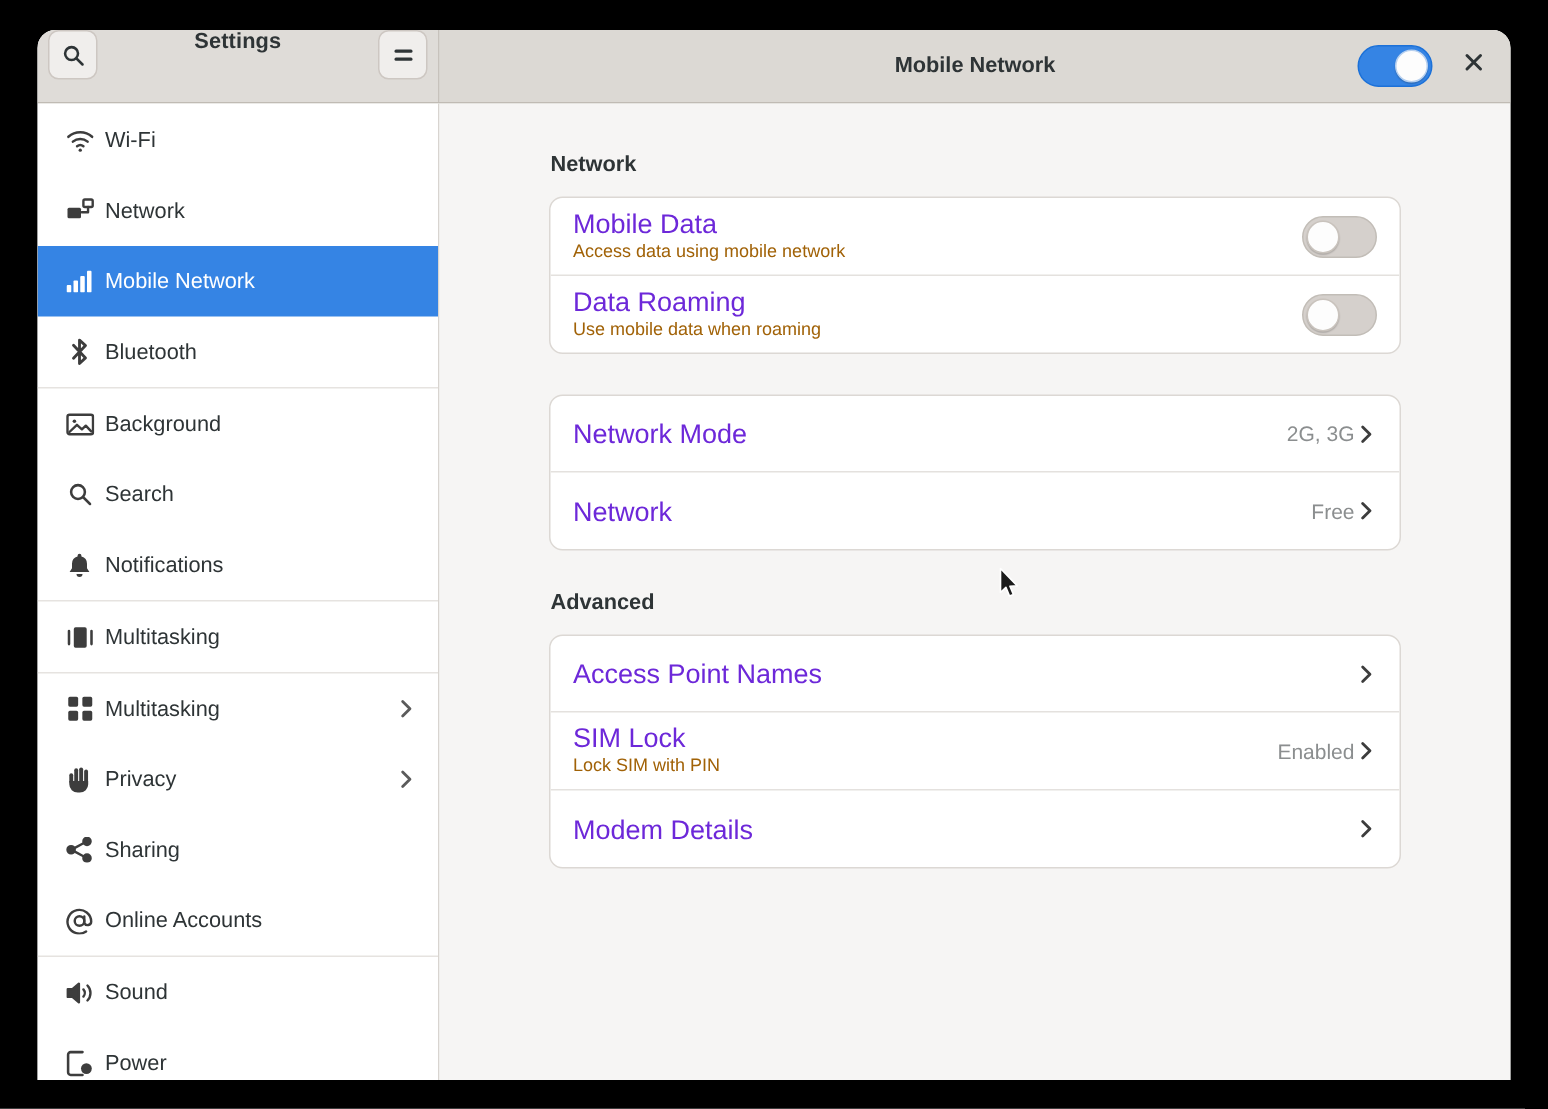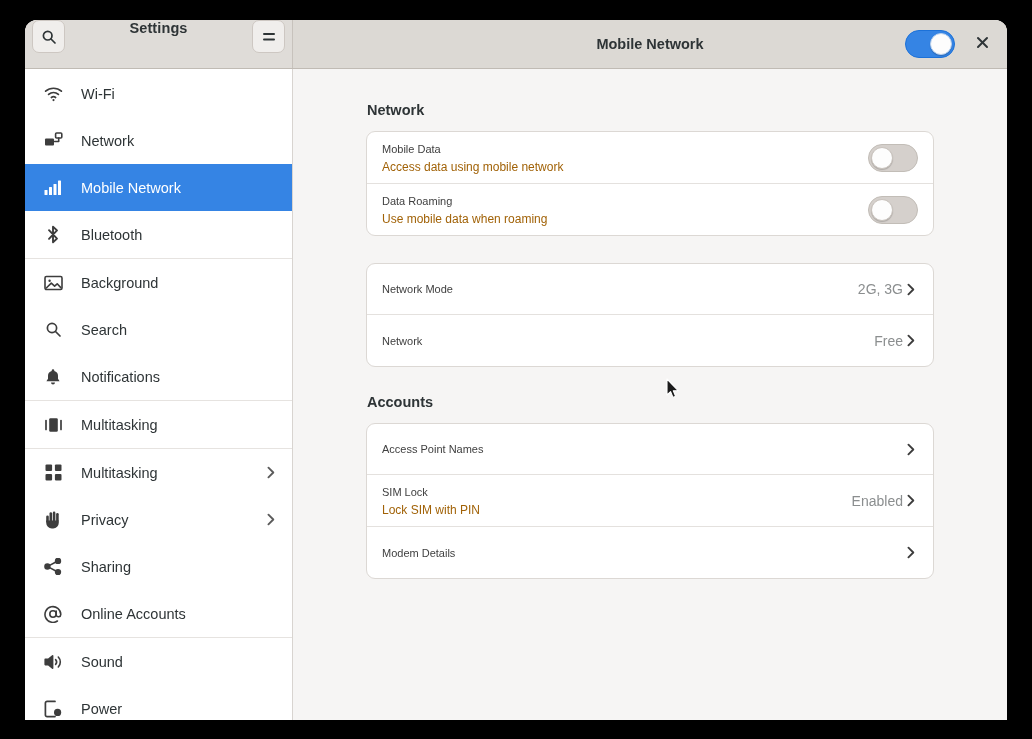--- a/index.html
+++ b/index.html
@@ -130,21 +130,21 @@
   }
   .sb-item .sb-icon {
     width: 22px;
     flex: 0 0 22px;
     display: flex;
     align-items: center;
     justify-content: center;
     color: #3d3d3d;
   }
   .sb-item .sb-label {
-    margin-left: 17px;
+    margin-left: 6px;
     font-size: 14.5px;
     color: #2e3436;
     white-space: nowrap;
   }
   .sb-item .sb-chevron {
     margin-left: auto;
     display: flex;
     align-items: center;
     color: #5b5b5b;
   }
@@ -187,22 +187,22 @@
     align-items: center;
     padding: 0 15px;
     min-height: 51px;
     border-bottom: 1px solid #e4e1de;
     cursor: pointer;
   }
   .row:last-child { border-bottom: none; }
   .row.tall { min-height: 51px; padding-top: 8px; padding-bottom: 8px; }
   .row-texts { display: flex; flex-direction: column; gap: 2px; }
   .row-title {
-    font-size: 11px;
-    color: #404040;
+    font-size: 18px;
+    color: #6d28d9;
     line-height: 18px;
   }
   .row-sub {
     font-size: 12px;
     color: #a16207;
     line-height: 15px;
   }
   .row-right {
     margin-left: auto;
     display: flex;
@@ -474,21 +474,21 @@
               <div class="row-right">
                 <span class="row-value">Free</span>
                 <span class="row-chevron">
                   <svg width="15" height="15" viewBox="0 0 16 16" fill="none" stroke="#3d3d3d" stroke-width="2" stroke-linecap="round" stroke-linejoin="round">
                     <path d="M5.8 2.8 L11 8 L5.8 13.2"></path>
                   </svg>
                 </span>
               </div>
             </div>
           </div>
-          <div class="group-title">Accounts</div>
+          <div class="group-title">Advanced</div>
           <div class="card">
             <div class="row">
               <div class="row-texts">
                 <span class="row-title">Access Point Names</span>
               </div>
               <div class="row-right">
                 <span class="row-chevron">
                   <svg width="15" height="15" viewBox="0 0 16 16" fill="none" stroke="#3d3d3d" stroke-width="2" stroke-linecap="round" stroke-linejoin="round">
                     <path d="M5.8 2.8 L11 8 L5.8 13.2"></path>
                   </svg>

